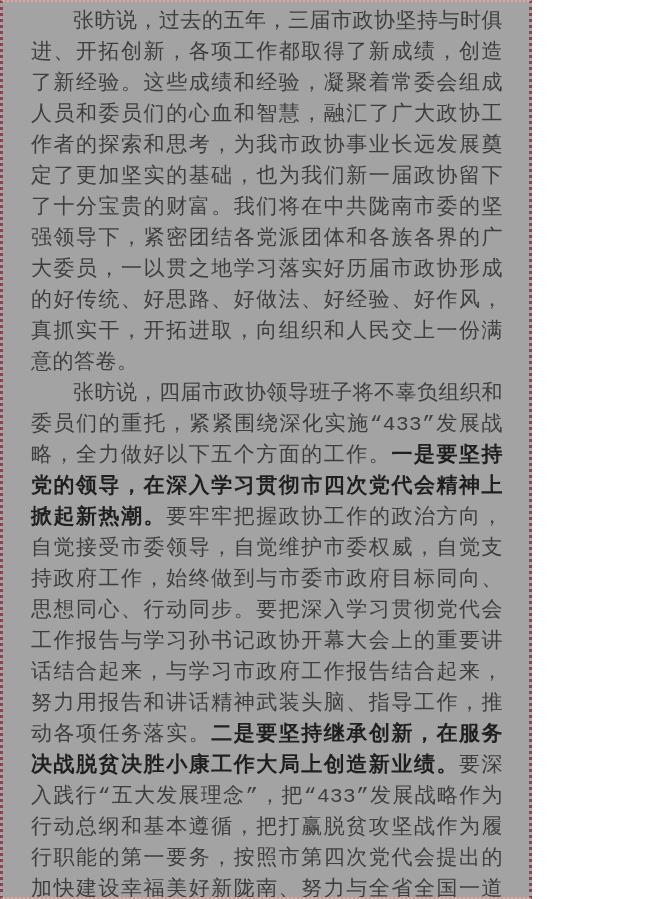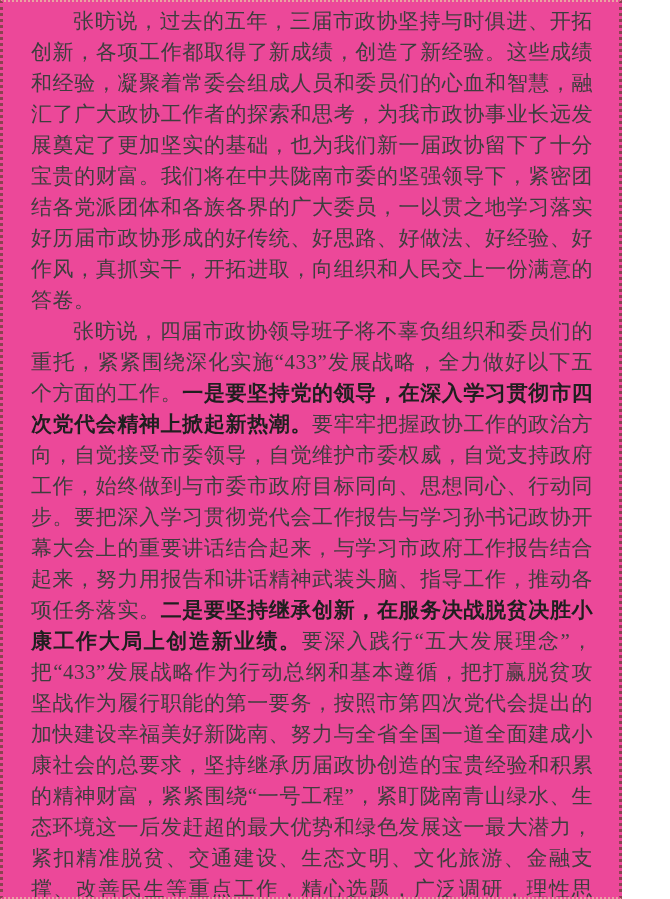--- a/index.html
+++ b/index.html
@@ -2,30 +2,30 @@
 <html><head>
 <meta charset="utf-8">
 <style>
   html, body {
     margin: 0;
     padding: 0;
     background: #ffffff;
   }
   .page {
     position: relative;
-    width: 622px;
+    width: 532px;
     height: 899px;
     box-sizing: border-box;
-    background: #ec4899;
+    background: #a3a3a3;
     border-left: 3px dotted #8a4350;
     border-right: 3px dotted #8a4350;
     border-top: 2px dotted #e9a2a2;
     border-bottom: 2px dotted #e9a2a2;
     overflow: hidden;
-    font-family: Liberation Serif, serif;
+    font-family: Liberation Mono, monospace;
   }
   .text-body {
     box-sizing: border-box;
     width: 100%;
     height: 100%;
     padding: 4px 26px 0 28px;
   }
   .para {
     margin: 0;
     padding: 0;

